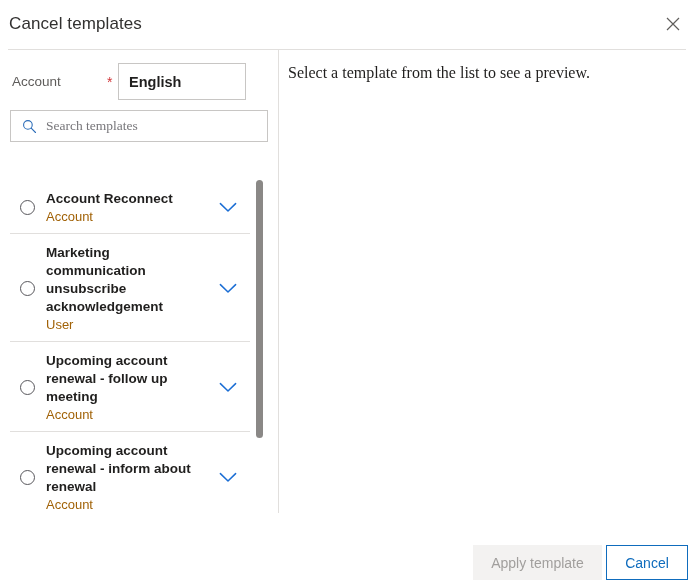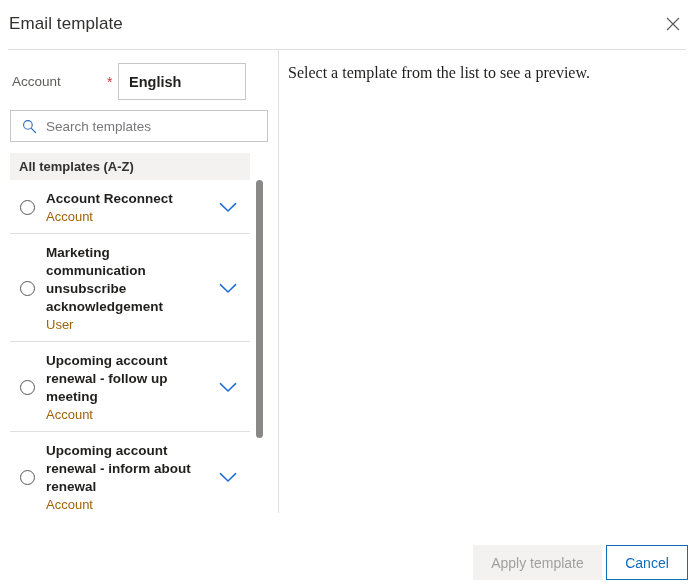--- a/index.html
+++ b/index.html
@@ -126,21 +126,21 @@
     height: 16px;
     display: flex;
     align-items: center;
     justify-content: center;
   }
   #search-input {
     border: none;
     outline: none;
     background: transparent;
     margin-left: 9px;
-    font-family: Liberation Sans, sans-serif;
+    font-family: Liberation Serif, serif;
     font-size: 13.5px;
     color: #3b82f6;
     width: 200px;
     padding: 0;
   }
   #search-input::placeholder { color: #77767a; opacity: 1; }
 
   
   #list-section {
     position: absolute;
@@ -310,21 +310,21 @@
     font-family: "Liberation Sans", sans-serif;
     font-size: 14px;
     cursor: pointer;
     padding: 0;
   }
 </style>
 </head>
 <body>
 
 <div id="dialog-header">
-  <div id="dialog-title">Email template</div>
+  <div id="dialog-title">Cancel templates</div>
   <button id="close-button">
     <span>
       <svg width="14" height="14" viewBox="0 0 14 14" aria-hidden="true">
         <path d="M1 1 L13 13 M13 1 L1 13" stroke="#605e5c" stroke-width="1.2" fill="none"></path>
       </svg>
     </span>
   </button>
 </div>
 <div id="header-divider"></div>
 
@@ -342,23 +342,20 @@
     <span id="search-icon">
       <svg width="15" height="15" viewBox="0 0 16 16" aria-hidden="true">
         <circle cx="6.3" cy="6.3" r="4.6" stroke="#2b6cb8" stroke-width="1.15" fill="none"></circle>
         <path d="M9.8 9.8 L14.4 14.4" stroke="#2b6cb8" stroke-width="1.15" fill="none" stroke-linecap="round"></path>
       </svg>
     </span>
     <input id="search-input" type="text" value="" placeholder="Search templates" style="">
   </div>
 
   <div id="list-section">
-    <div id="list-group-header">
-      <span id="list-group-header-label">All templates (A-Z)</span>
-    </div>
 
     <div id="list-scroll">
       <div id="list-rows">
           <div class="template-row">
             <span class="row-radio"></span>
             <span class="row-text"><span class="row-title">Account Reconnect</span><div class="row-subtitle">Account</div></span>
             <span class="row-chevron">
               <svg width="18" height="11" viewBox="0 0 18 11" aria-hidden="true">
                 <path d="M1.4 1.6 L9 9 L16.6 1.6" stroke="#1a6dd4" stroke-width="1.5" fill="none" stroke-linecap="round" stroke-linejoin="round"></path>
               </svg>

